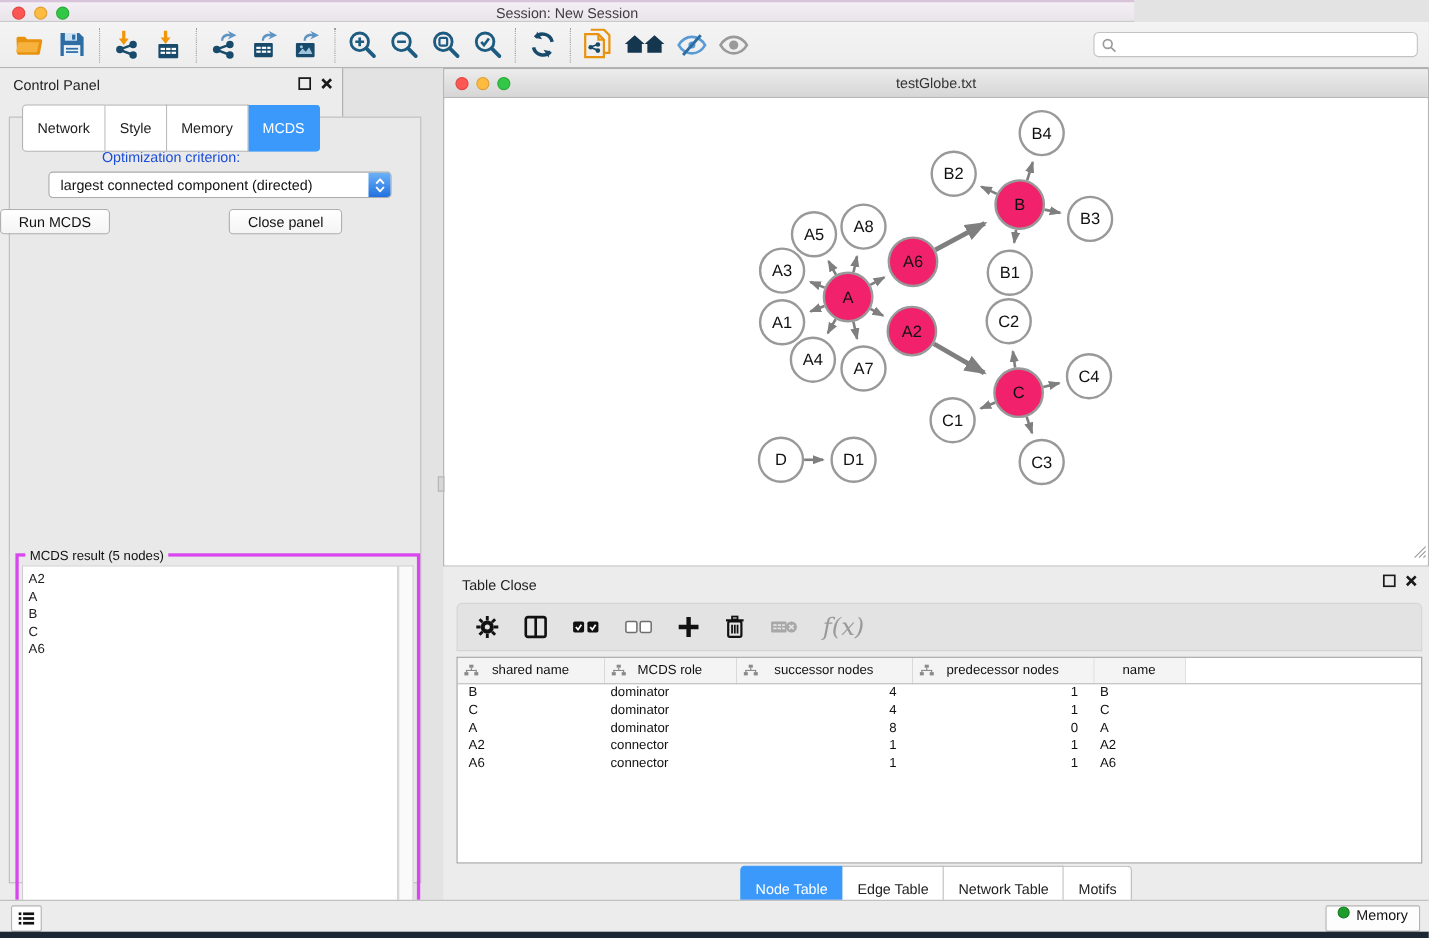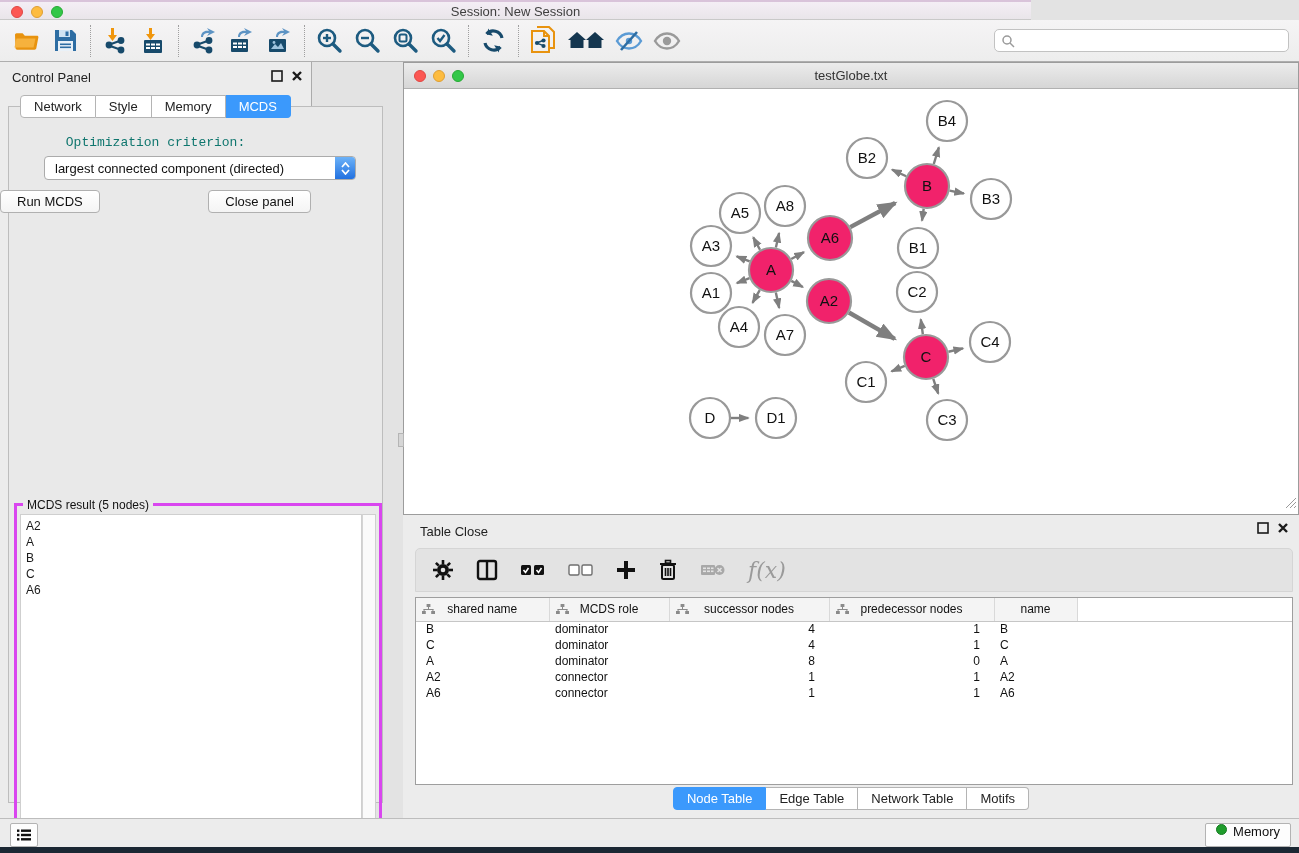--- a/index.html
+++ b/index.html
@@ -39,27 +39,27 @@
   }
   .search-icon-s { position:absolute; left:7px; top:5px; }
   
   .control-panel { position:absolute; left:0; top:62px; width:312px; height:756px; background:#ececec; border-right:1px solid #ababab; }
   .cp-header { position:absolute; left:12px; top:8px; font-size:13px; color:#222; }
   .panel-winbtns { position:absolute; right:8px; top:8px; display:flex; gap:8px; align-items:center; }
   .cp-inner { position:absolute; left:8px; top:44px; width:375px; height:697px; background:#e9e9e9; border:1px solid #bdbdbd; }
   .cp-tabs { position:absolute; left:0; top:33px; width:100%; display:flex; justify-content:center; z-index:3; }
   .seg { display:inline-flex; }
   .seg-btn {
-    font-size:13px; padding:3px 13px; background:#fff; color:#222;
+    font-size:13px; padding:13px 13px; background:#fff; color:#222;
     border:1px solid #b4b4b4; border-left:none; cursor:default; line-height:15px;
   }
   .seg-btn:first-child { border-left:1px solid #b4b4b4; border-radius:4px 0 0 4px; }
   .seg-btn:last-child { border-radius:0 4px 4px 0; }
   .seg-btn.active { background:#3b99fc; border-color:#3b99fc; color:#fff; }
-  .opt-label { position:absolute; left:0; top:73px; width:100%; text-align:center; font-size:13px; color:#0f766e;font-family:Liberation Mono, monospace; }
+  .opt-label { position:absolute; left:0; top:73px; width:100%; text-align:center; font-size:13px; color:#1d4ed8; }
   .dropdown {
     position:absolute; left:44px; top:94px; width:312px; height:24px;
     background:#fff; border:1px solid #ababab; border-radius:4px; font-size:13px;
   }
   .dropdown .dd-text { position:absolute; left:10px; top:4px; color:#111; }
   .dd-stepper {
     position:absolute; right:0; top:0; width:20px; height:22px;
     background:linear-gradient(#6cb2f8,#2271e0); border-radius:0 3px 3px 0;
     display:flex; flex-direction:column; align-items:center; justify-content:center; gap:1px;
   }

